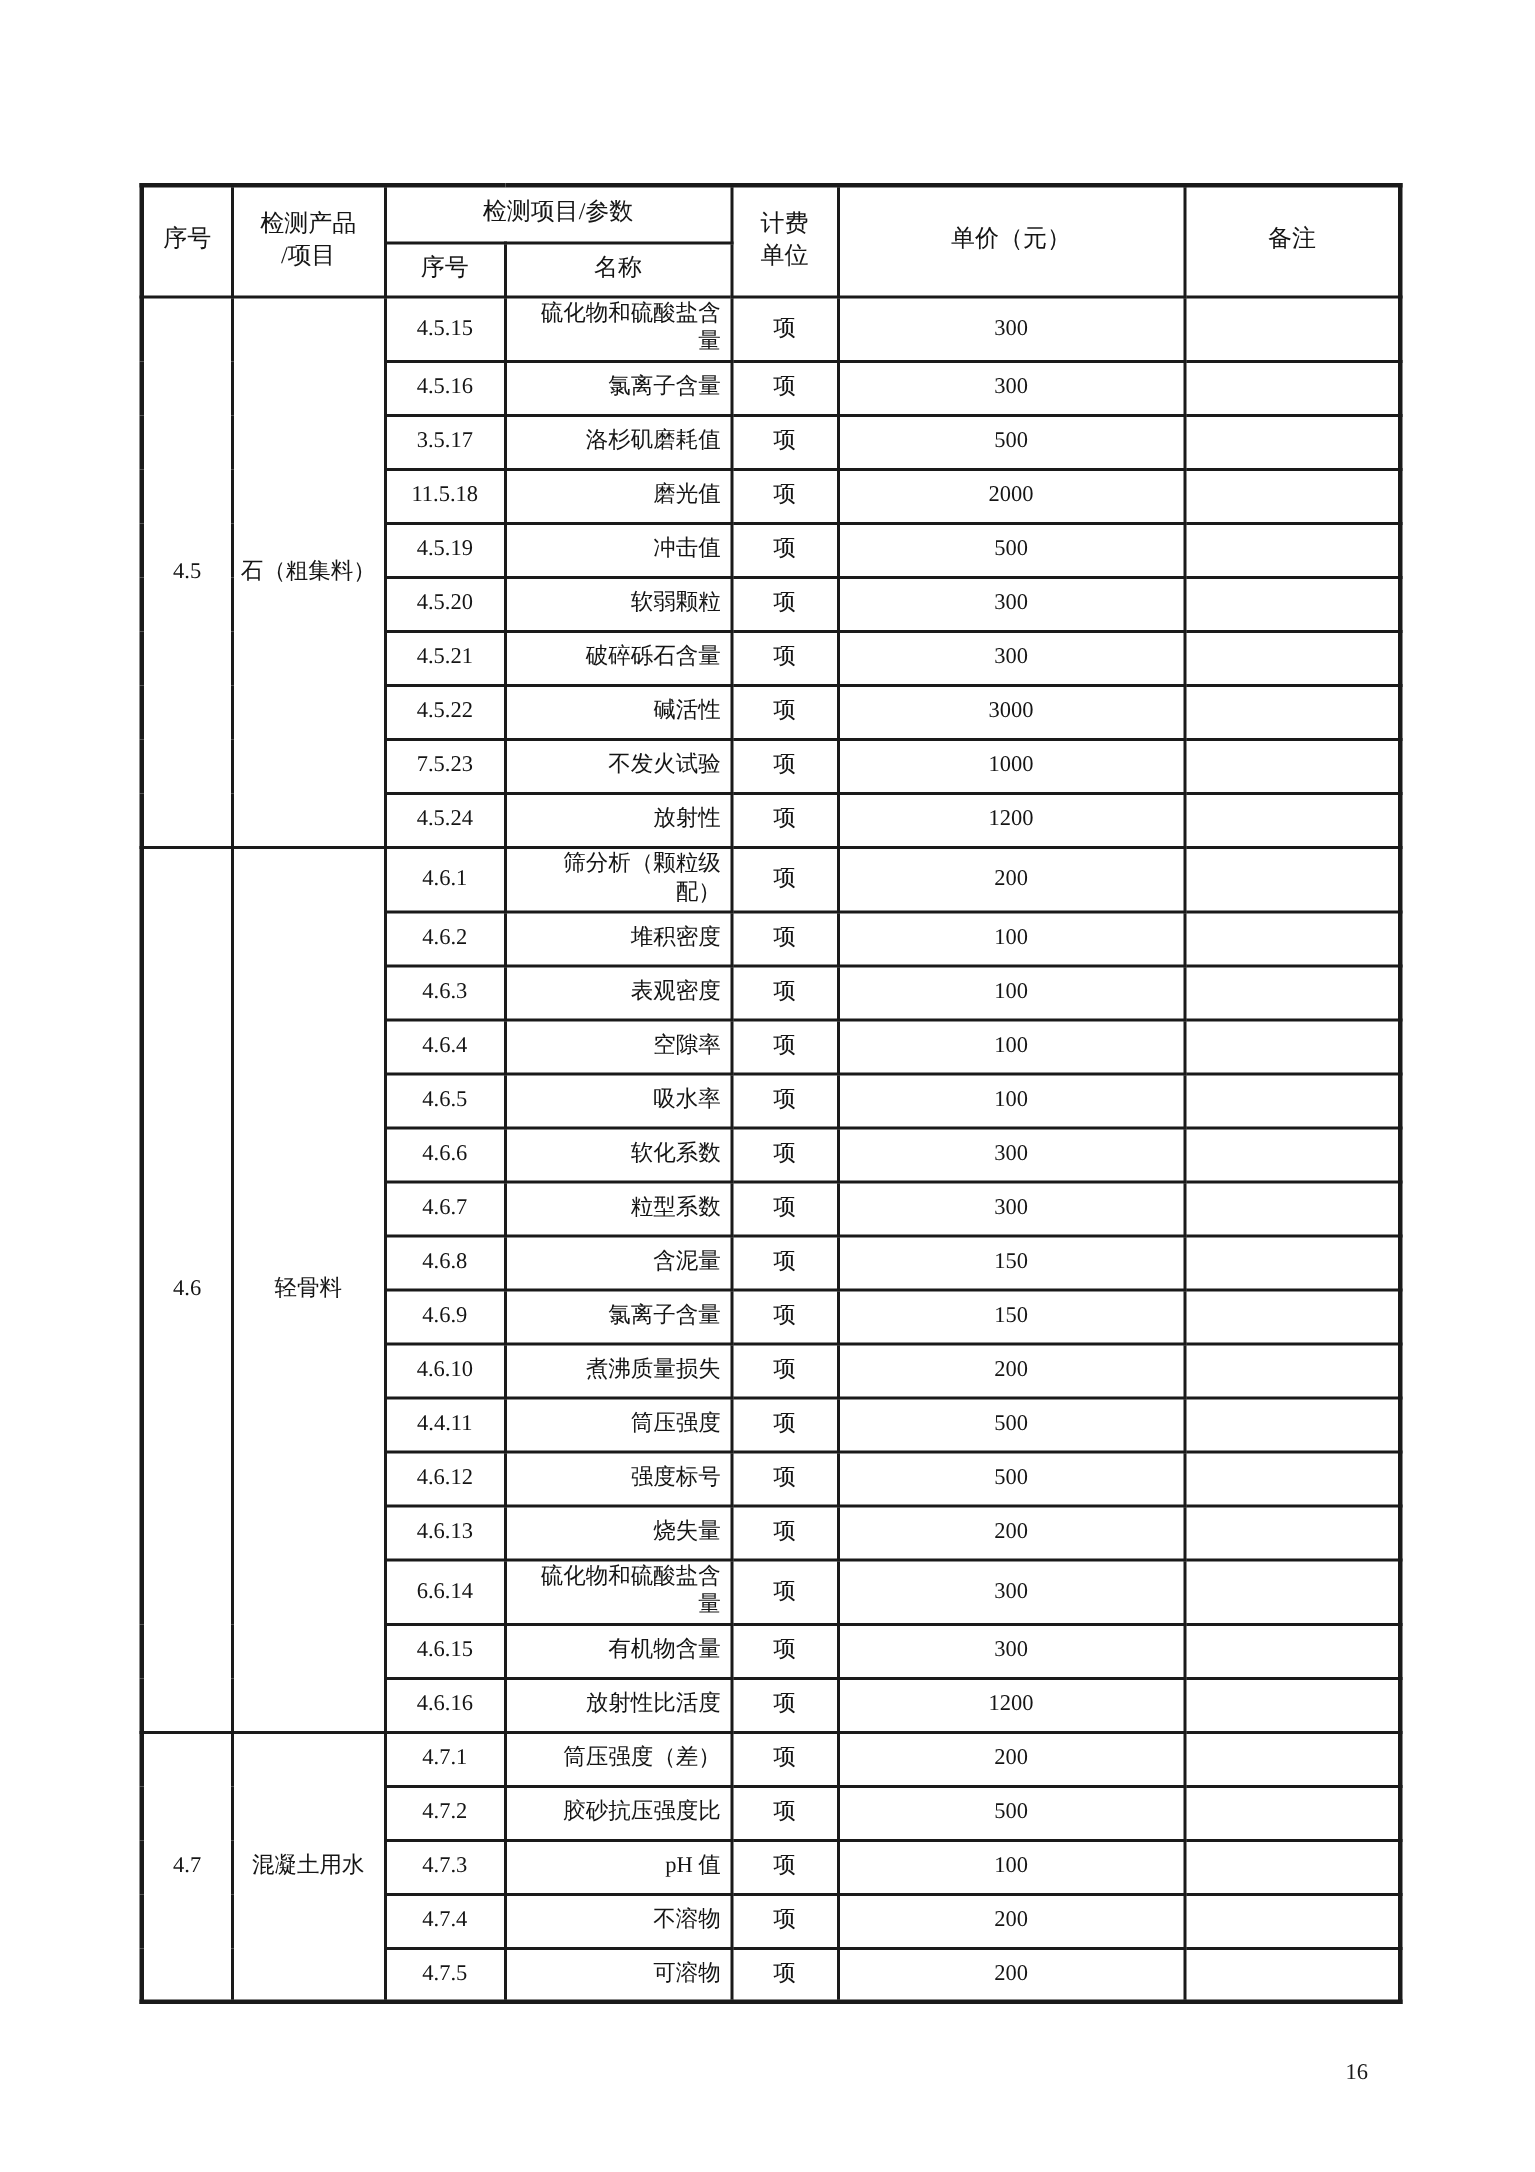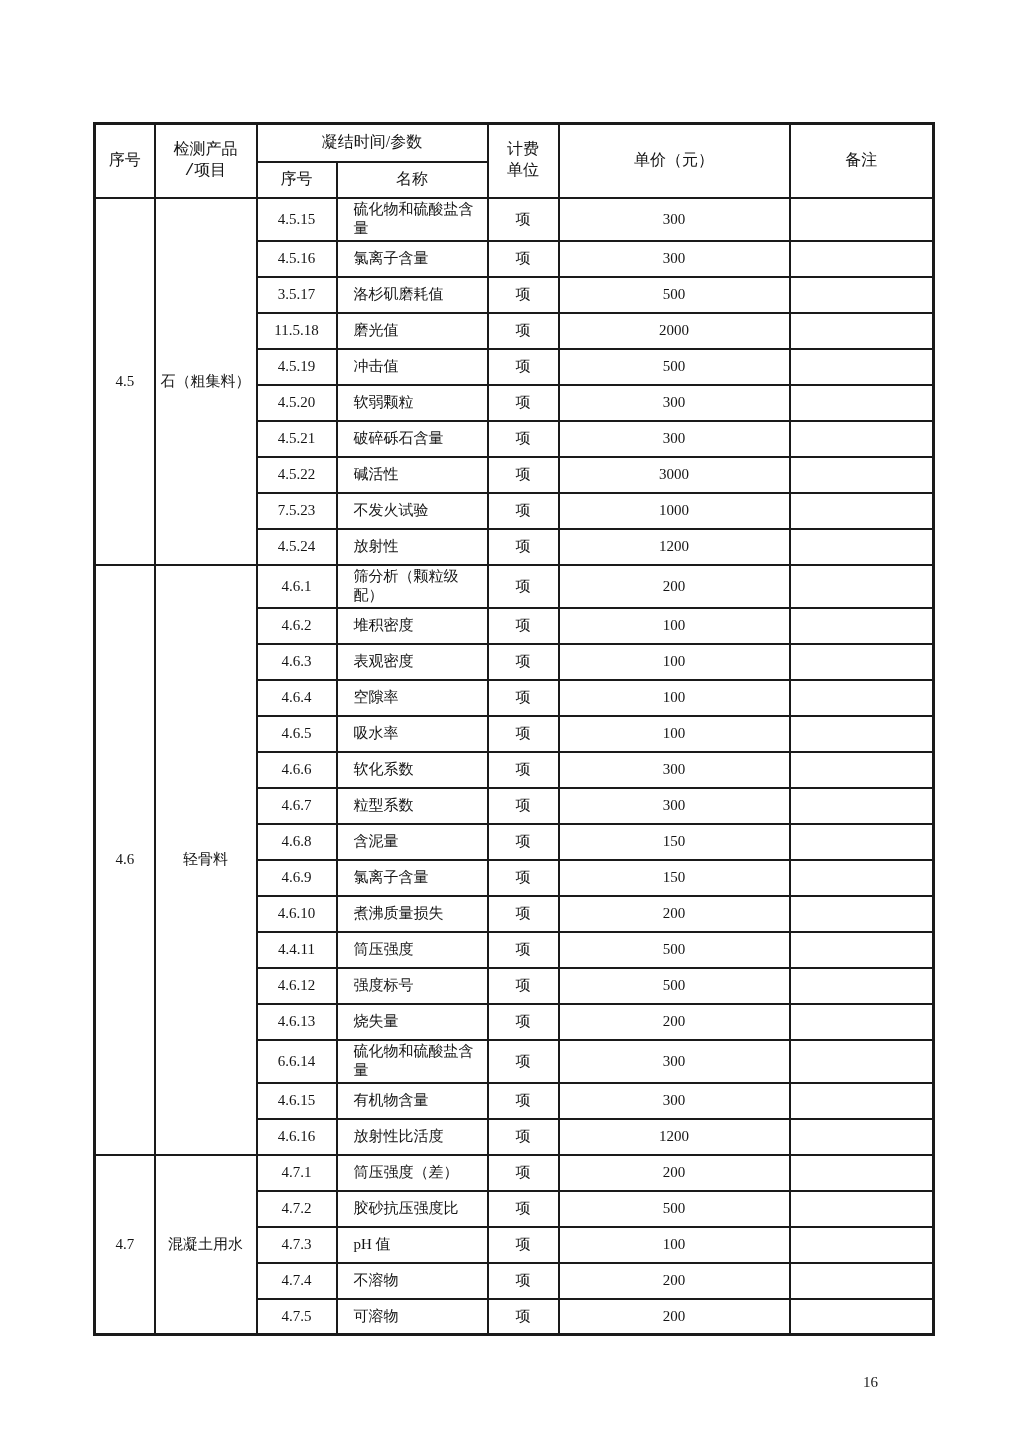--- a/index.html
+++ b/index.html
@@ -40,33 +40,33 @@
   }
   .fee-table thead th {
     font-size: 16px;
     line-height: 1.3;
   }
   .fee-table thead tr.h1 { height: 38px; }
   .fee-table thead tr.h2 { height: 36px; }
   .fee-table tbody tr { height: 36px; }
   .fee-table tbody tr.tall { height: 43px; }
   .fee-table td.name {
-    text-align: left;
+    text-align: right;
     padding-left: 16px;
     padding-right: 6px;
     line-height: 1.3;
   }
   .fee-table td.num, .fee-table td.price, .fee-table td.unit,
   .fee-table td.serial, .fee-table td.product {
     line-height: 1.25;
   }
-  .two-line span { display: block; font-family: Liberation Mono, monospace; }
+  .two-line span { display: block; }
   .page-number {
     position: absolute;
-    left: 863px;
+    left: 897px;
     top: 1374px;
     font-size: 15px;
     color: #1a1a1a;
   }
 </style>
 </head>
 <body>
 
 <div class="page">
   <table class="fee-table">
@@ -79,21 +79,21 @@
       <col style="width:231px">
       <col style="width:144px">
     </colgroup>
     <thead>
       <tr class="h1">
         <th rowspan="2">序号</th>
         <th rowspan="2" class="two-line">
           <span>检测产品</span>
           <span>/项目</span>
         </th>
-        <th colspan="2">凝结时间/参数</th>
+        <th colspan="2">检测项目/参数</th>
         <th rowspan="2" class="two-line">
           <span>计费</span>
           <span>单位</span>
         </th>
         <th rowspan="2">单价（元）</th>
         <th rowspan="2">备注</th>
       </tr>
       <tr class="h2">
         <th>序号</th>
         <th>名称</th>

